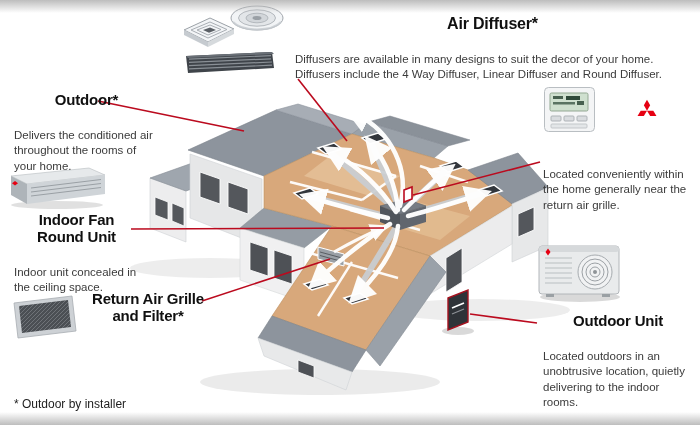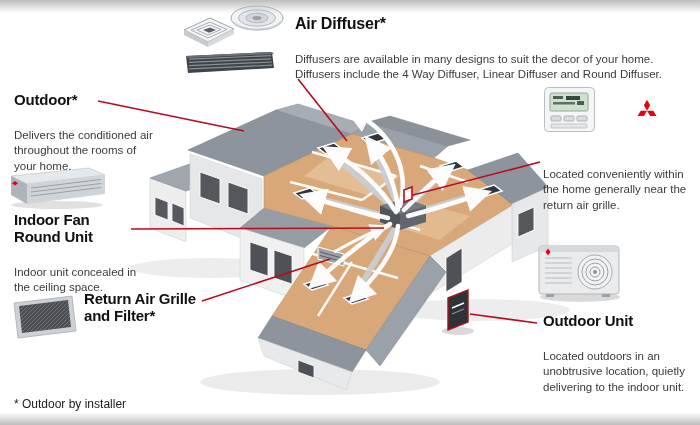--- a/index.html
+++ b/index.html
@@ -10,21 +10,21 @@
   }
   .edge-band { position:absolute; left:0; right:0; height:13px; z-index:6; pointer-events:none; }
   .edge-band.top { top:0; background:linear-gradient(to bottom,#bdbdbd,rgba(255,255,255,0)); }
   .edge-band.bottom { bottom:0; background:linear-gradient(to top,#bdbdbd,rgba(255,255,255,0)); }
 
   svg.scene { position:absolute; left:0; top:0; z-index:1; }
 
   .img-wrap { position:absolute; z-index:2; }
 
   .callout { position:absolute; z-index:4; }
-  .callout h3 { font-size:15px; font-weight:bold; color:#101010; line-height:1.12; letter-spacing:-0.2px; }
+  .callout h3 { font-size:15px; font-weight:bold; color:#101010; line-height:1.12; letter-spacing:-0.2px;text-align:center; }
   .callout p  { font-size:11.5px; color:#3b3b3b; line-height:1.34; margin-top:19px; }
 
   #co-air-diffuser h3 { font-size:16px; }
   #co-air-diffuser p { font-size:11.5px; }
 
   .footnote { position:absolute; left:14px; top:397px; font-size:12px; color:#1d1d1d; z-index:4; }
 </style>
 </head>
 <body>
 
@@ -294,16 +294,16 @@
 <div class="callout" style="left:84px; top:291px; width:128px;">
   <h3>Return Air Grille and Filter*</h3>
 </div>
 
 <div class="callout" style="left:543px; top:148px; width:148px;">
   <p>Located conveniently within the home generally near the return air grille.</p>
 </div>
 
 <div class="callout" style="left:543px; top:313px; width:150px;">
   <h3>Outdoor Unit</h3>
-  <p>Located outdoors in an unobtrusive location, quietly delivering to the indoor unit.</p>
+  <p>Located outdoors in an unobtrusive location, quietly delivering to the indoor rooms.</p>
 </div>
 
 <div class="footnote">* Outdoor by installer</div>
 
 </body></html>

